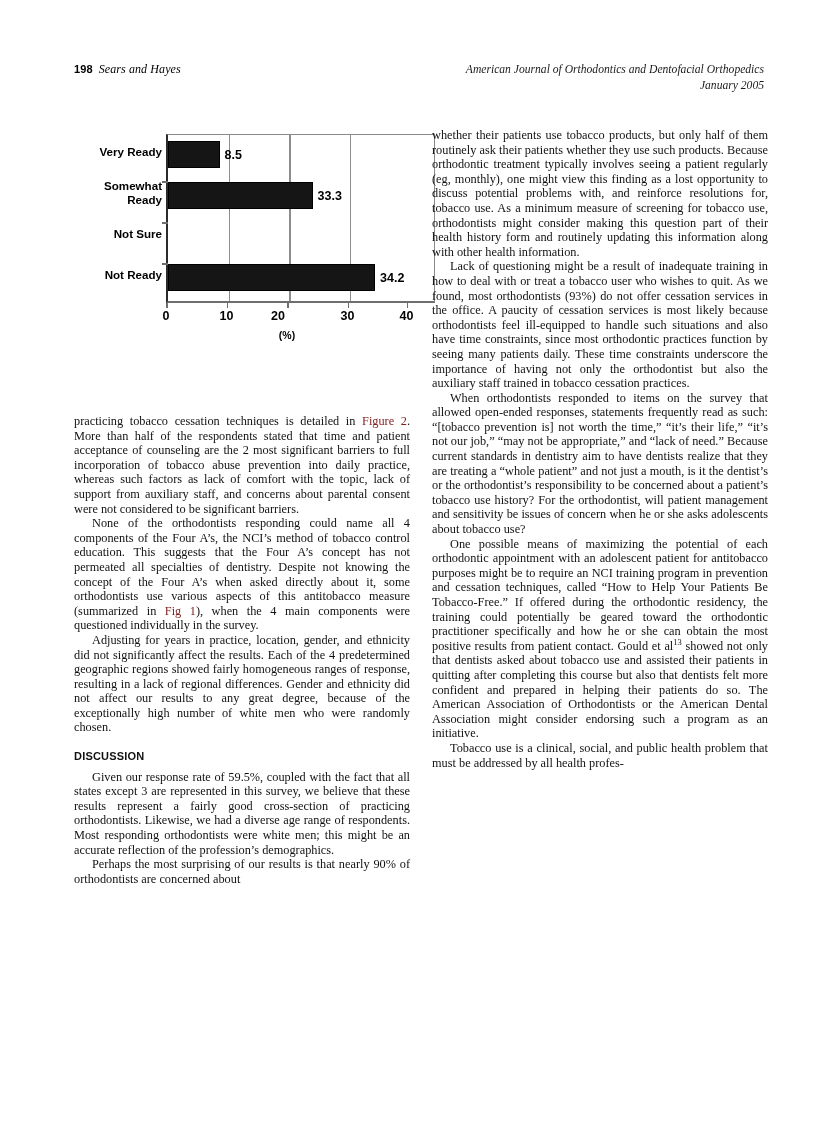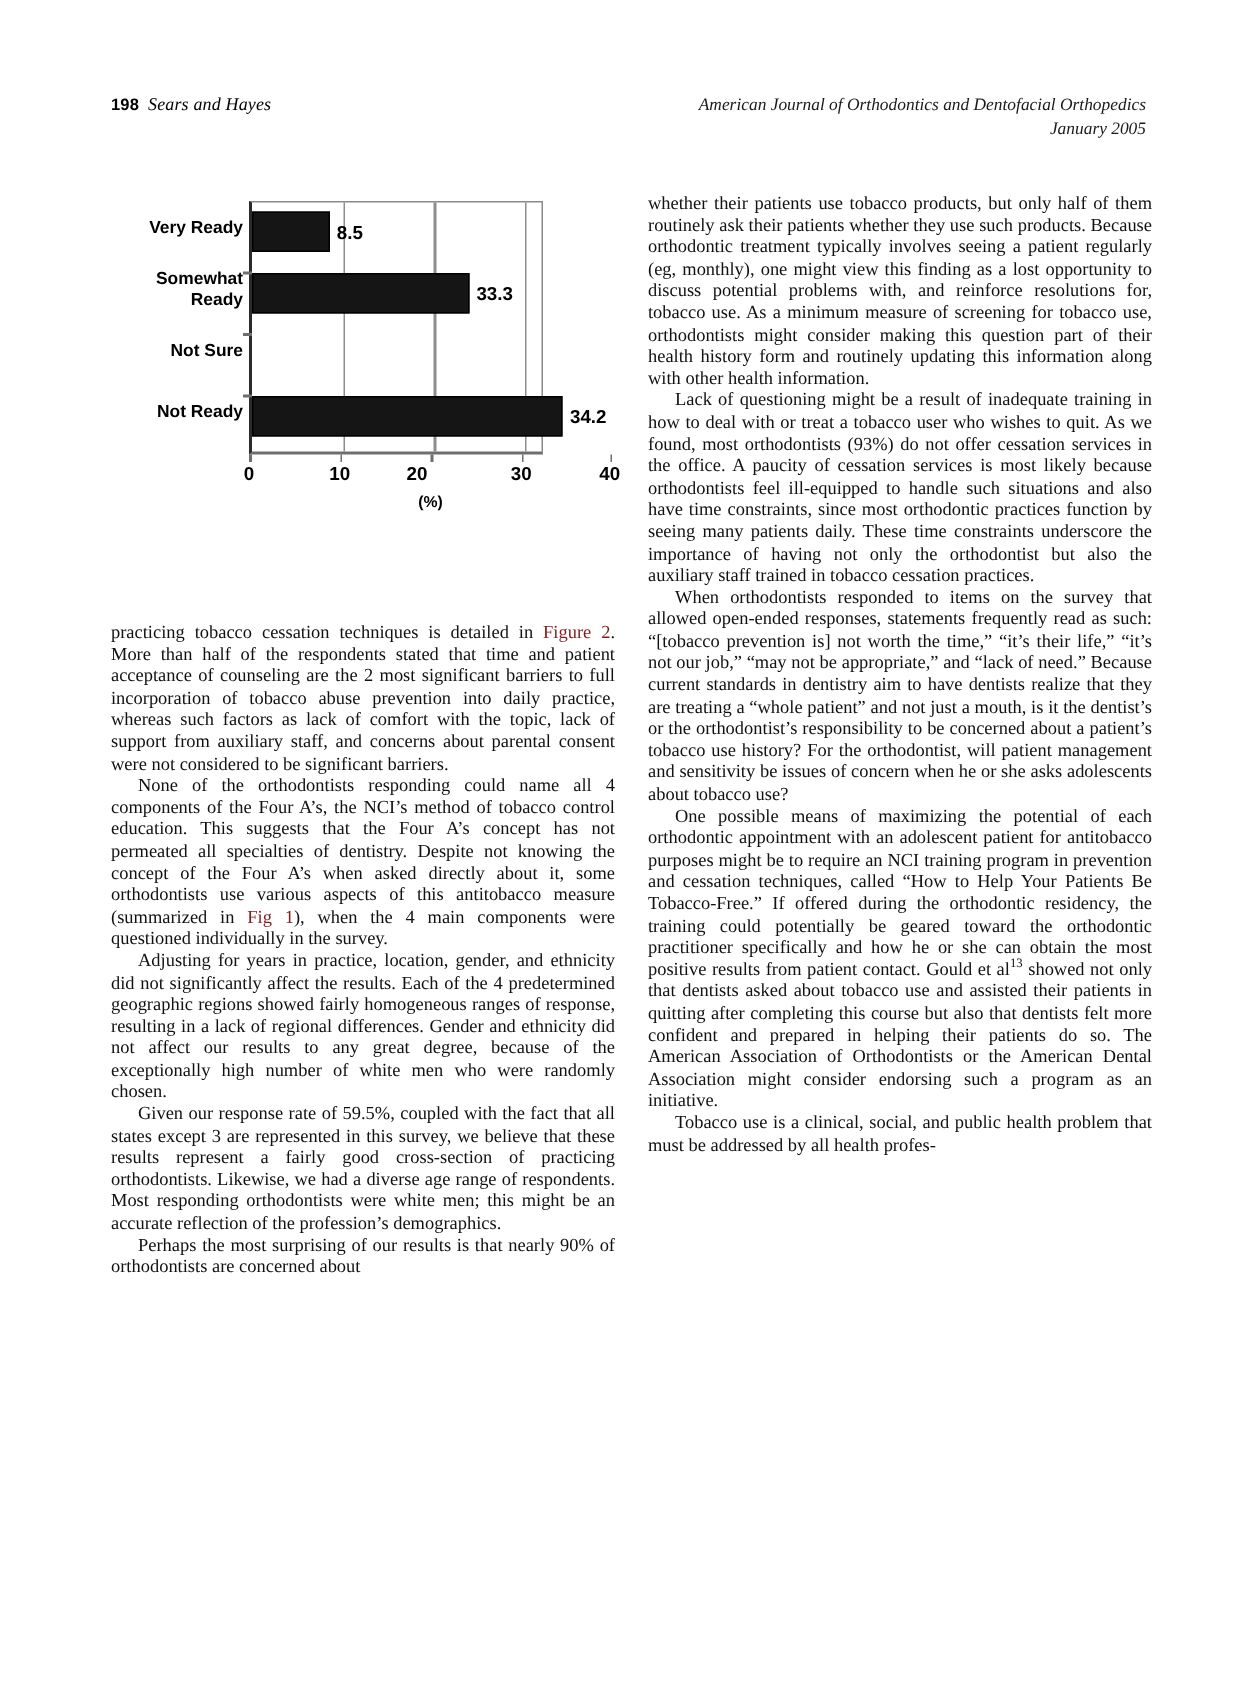--- a/index.html
+++ b/index.html
@@ -100,21 +100,21 @@
     position: relative;
     width: 340px;
     height: 210px;
     font-family: "Liberation Sans", sans-serif;
   }
   
   .plot {
     position: absolute;
     left: 92px;
     top: 6px;
-    width: 196px;
+    width: 269px;
     height: 169px;
     border-left: 2px solid #2b2b2b;
     border-top: 1.5px solid #8a8a8a;
     border-right: 1.5px solid #8a8a8a;
     border-bottom: 2px solid #6e6e6e;
     box-sizing: border-box;
   }
   .gridline {
     position: absolute;
     top: 0;
@@ -259,20 +259,21 @@
         <div class="axis-title">(%)</div>
       </div>
     </div>
 
   </div>
 
   <div class="col col-left" style="top:414px;">
     <p class="noindent"><span>practicing tobacco cessation techniques is detailed in </span><span class="link">Figure 2</span><span>. More than half of the respondents stated that time and patient acceptance of counseling are the 2 most significant barriers to full incorporation of tobacco abuse prevention into daily practice, whereas such factors as lack of comfort with the topic, lack of support from auxiliary staff, and concerns about parental consent were not considered to be significant barriers.</span></p>
     <p><span>None of the orthodontists responding could name all 4 components of the Four A’s, the NCI’s method of tobacco control education. This suggests that the Four A’s concept has not permeated all specialties of dentistry. Despite not knowing the concept of the Four A’s when asked directly about it, some orthodontists use various aspects of this antitobacco measure (summarized in </span><span class="link">Fig 1</span><span>), when the 4 main components were questioned individually in the survey.</span></p>
     <p>Adjusting for years in practice, location, gender, and ethnicity did not significantly affect the results. Each of the 4 predetermined geographic regions showed fairly homogeneous ranges of response, resulting in a lack of regional differences. Gender and ethnicity did not affect our results to any great degree, because of the exceptionally high number of white men who were randomly chosen.</p>
+    <h2 class="section-head">DISCUSSION</h2>
     <p>Given our response rate of 59.5%, coupled with the fact that all states except 3 are represented in this survey, we believe that these results represent a fairly good cross-section of practicing orthodontists. Likewise, we had a diverse age range of respondents. Most responding orthodontists were white men; this might be an accurate reflection of the profession’s demographics.</p>
     <p>Perhaps the most surprising of our results is that nearly 90% of orthodontists are concerned about</p>
   </div>
 
   <div class="col col-right">
     <p class="noindent">whether their patients use tobacco products, but only half of them routinely ask their patients whether they use such products. Because orthodontic treatment typically involves seeing a patient regularly (eg, monthly), one might view this finding as a lost opportunity to discuss potential problems with, and reinforce resolutions for, tobacco use. As a minimum measure of screening for tobacco use, orthodontists might consider making this question part of their health history form and routinely updating this information along with other health information.</p>
     <p>Lack of questioning might be a result of inadequate training in how to deal with or treat a tobacco user who wishes to quit. As we found, most orthodontists (93%) do not offer cessation services in the office. A paucity of cessation services is most likely because orthodontists feel ill-equipped to handle such situations and also have time constraints, since most orthodontic practices function by seeing many patients daily. These time constraints underscore the importance of having not only the orthodontist but also the auxiliary staff trained in tobacco cessation practices.</p>
     <p>When orthodontists responded to items on the survey that allowed open-ended responses, statements frequently read as such: “[tobacco prevention is] not worth the time,” “it’s their life,” “it’s not our job,” “may not be appropriate,” and “lack of need.” Because current standards in dentistry aim to have dentists realize that they are treating a “whole patient” and not just a mouth, is it the dentist’s or the orthodontist’s responsibility to be concerned about a patient’s tobacco use history? For the orthodontist, will patient management and sensitivity be issues of concern when he or she asks adolescents about tobacco use?</p>
     <p><span>One possible means of maximizing the potential of each orthodontic appointment with an adolescent patient for antitobacco purposes might be to require an NCI training program in prevention and cessation techniques, called “How to Help Your Patients Be Tobacco-Free.” If offered during the orthodontic residency, the training could potentially be geared toward the orthodontic practitioner specifically and how he or she can obtain the most positive results from patient contact. Gould et al</span><sup>13</sup><span> showed not only that dentists asked about tobacco use and assisted their patients in quitting after completing this course but also that dentists felt more confident and prepared in helping their patients do so. The American Association of Orthodontists or the American Dental Association might consider endorsing such a program as an initiative.</span></p>
     <p>Tobacco use is a clinical, social, and public health problem that must be addressed by all health profes-</p>

